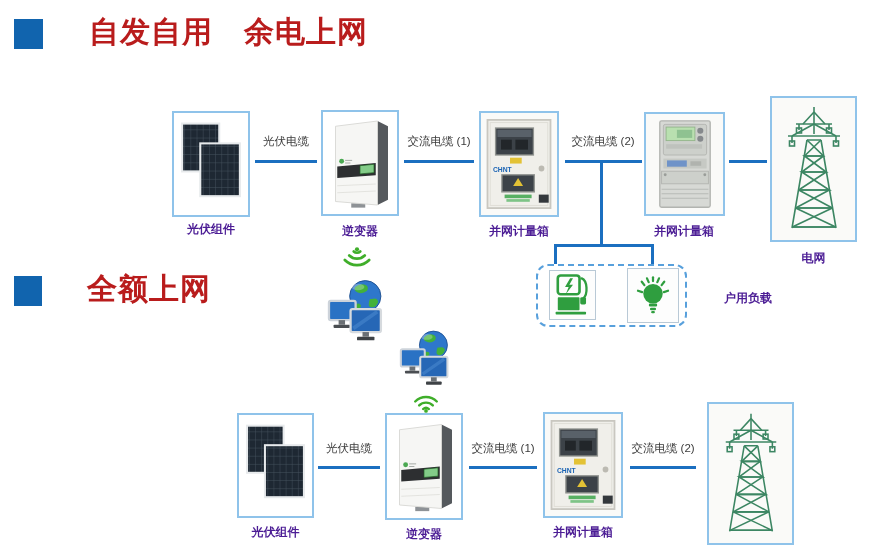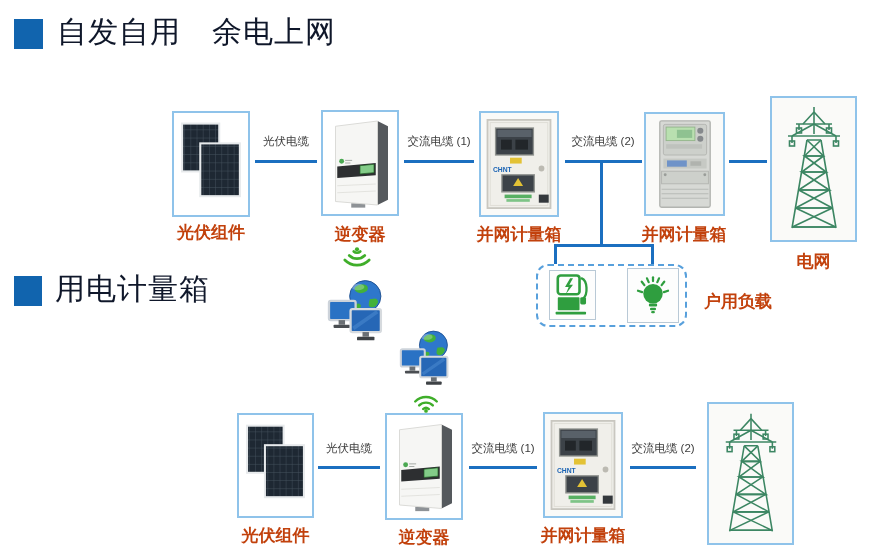--- a/index.html
+++ b/index.html
@@ -1,24 +1,24 @@
 <!DOCTYPE html>
 <html><head>
 <meta charset="utf-8">
 <style>
   html,body{margin:0;padding:0;background:#fff;}
   #canvas{position:relative;width:873px;height:558px;background:#ffffff;overflow:hidden;
           font-family:"Liberation Sans","DejaVu Sans",sans-serif;}
   .sq{position:absolute;background:#1164ae;}
-  .h-title{position:absolute;font-size:30px;font-weight:400;color:#0f172a;letter-spacing:1px;white-space:nowrap;}
+  .h-title{position:absolute;font-size:30px;font-weight:700;color:#b91c1c;letter-spacing:1px;white-space:nowrap;margin-left:32px;}
   .h-sub{position:absolute;font-size:14px;color:#585858;letter-spacing:1px;white-space:nowrap;}
   .node{position:absolute;background:#ffffff;border:2px solid #8fc3ea;box-sizing:border-box;
         display:flex;align-items:center;justify-content:center;}
   .node.photo{background:#fafaf8;}
-  .nlabel{position:absolute;text-align:center;font-size:17px;font-weight:700;color:#c2410c;white-space:nowrap;}
+  .nlabel{position:absolute;text-align:center;font-size:12px;font-weight:700;color:#4c1d95;white-space:nowrap;}
   .cline{position:absolute;height:3px;background:#1b6fc0;}
   .vline{position:absolute;width:3px;background:#1b6fc0;}
   .clabel{position:absolute;text-align:center;font-size:11.5px;color:#3c3c3c;white-space:nowrap;}
   .loadbox{position:absolute;border:2.5px dashed #58a0dc;border-radius:12px;box-sizing:border-box;background:#fff;}
   .tile{position:absolute;background:#fdfdfd;border:1.5px solid #b9c9d6;box-sizing:border-box;
         display:flex;align-items:center;justify-content:center;}
   .mon{position:absolute;display:flex;flex-direction:column;align-items:center;}
   .wifi-down{transform:rotate(180deg);}
   svg.dev{display:block;}
 </style>
@@ -160,21 +160,21 @@
     </symbol>
   </defs>
 </svg>
 
 <div id="canvas">
 
   <div class="sq" style="left:14px;top:19px;width:29px;height:30px"></div>
   <div class="h-title" style="left:57px;top:12px">自发自用　余电上网</div>
 
   <div class="sq" style="left:14px;top:276px;width:28px;height:30px"></div>
-  <div class="h-title" style="left:55px;top:269px">用电计量箱</div>
+  <div class="h-title" style="left:55px;top:269px">全额上网</div>
 
   <div class="node" style="left:172px;top:111px;width:78px;height:106px">
     <svg class="dev" width="66" height="92">
         <use href="#sym-pv"></use>
       </svg>
   </div>
   <div class="nlabel" style="left:172px;top:221px;width:78px">光伏组件</div>
 
   <div class="clabel" style="left:243px;top:134px;width:86px">光伏电缆</div>
   <div class="cline" style="left:255px;top:160px;width:62px"></div>

